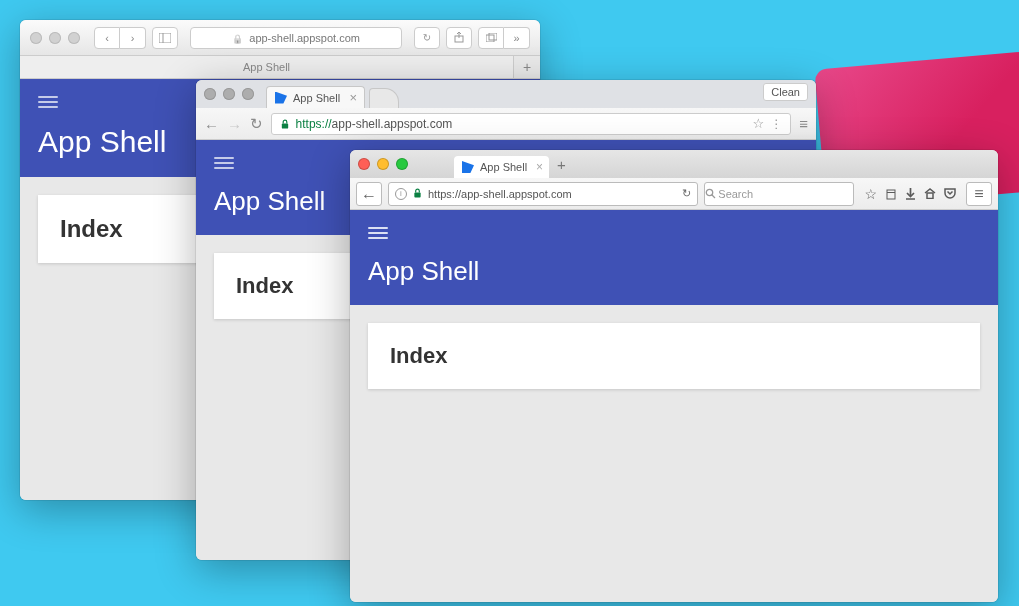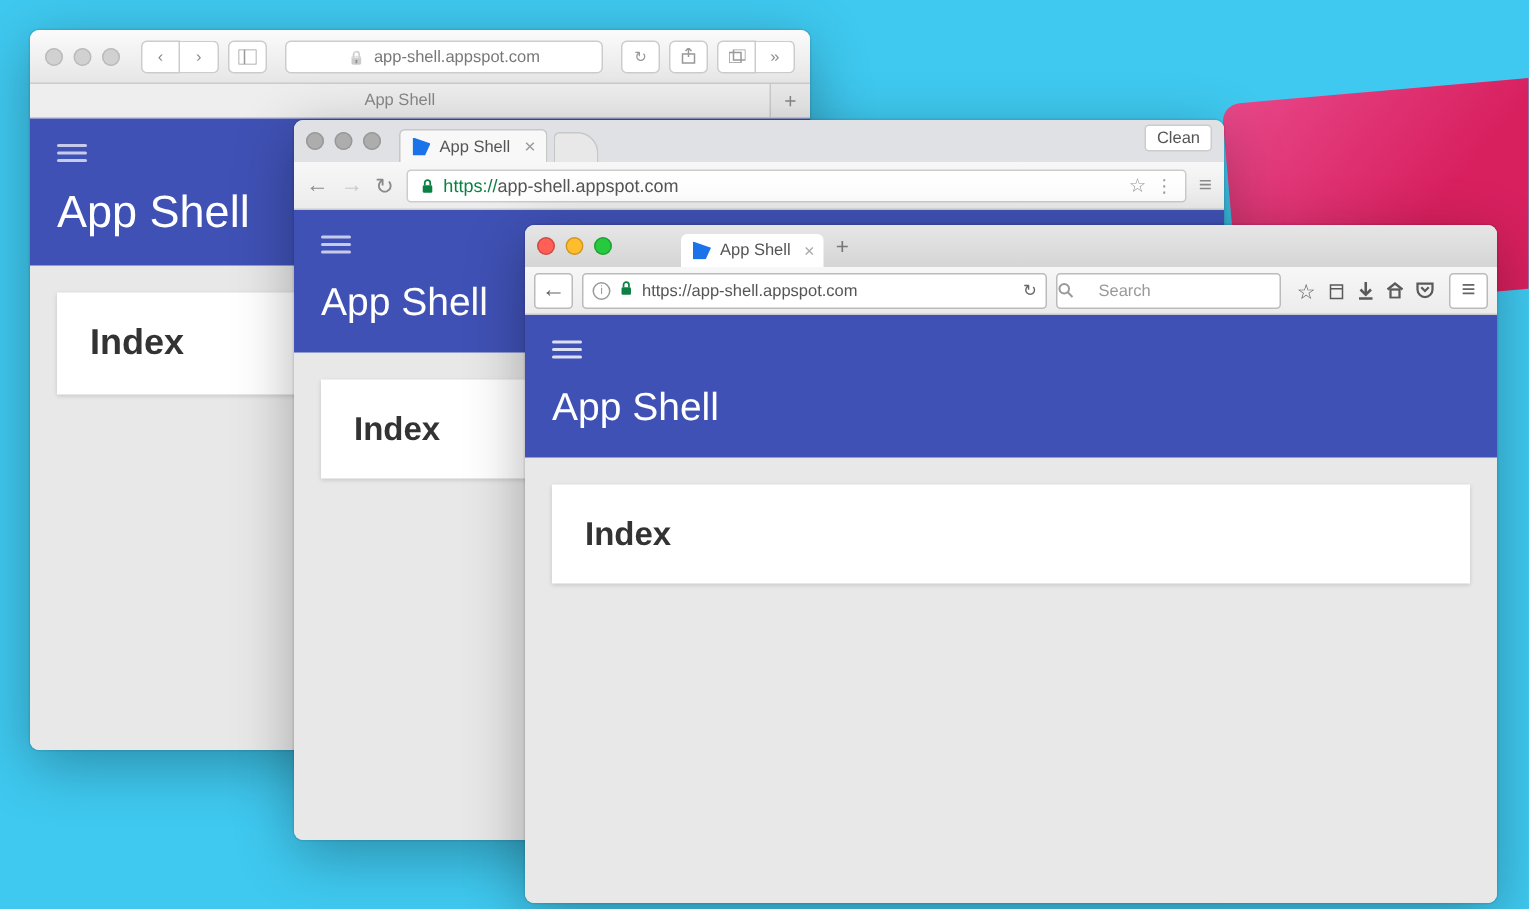--- a/index.html
+++ b/index.html
@@ -142,21 +142,21 @@
     .ff-urlbox {
       flex:2; height:24px; border:1px solid #bbb; border-radius:3px; background:#fff;
       display:flex; align-items:center; gap:6px; padding:0 6px; font-size:11px; color:#555;
     }
     .ff-urlbox .info{ width:12px;height:12px;border:1px solid #999;border-radius:50%;
       display:flex;align-items:center;justify-content:center;font-size:8px;color:#999;}
     .ff-urlbox .lock{ color:#0b8043; }
     .ff-reload{ margin-left:auto; color:#666;}
     .ff-search {
       flex:1; height:24px; border:1px solid #bbb; border-radius:3px; background:#fff;
-      display:flex; align-items:center; gap:16px; padding:0 0; font-size:11px; color:#999;
+      display:flex; align-items:center; gap:2px; padding:0 0; font-size:11px; color:#999;
     }
     .ff-icons { display:flex; gap:8px; color:#5a5a5a; font-size:14px; padding:0 4px;}
     .ff-icons span { display:flex; align-items:center; }
 
     
     .app-content { flex:1; background:#e8e8e8; }
     .app-header {
       background:#3f51b5; color:#fff; padding:14px 18px 18px 18px;
       display:flex; flex-direction:column; gap:14px;
     }

